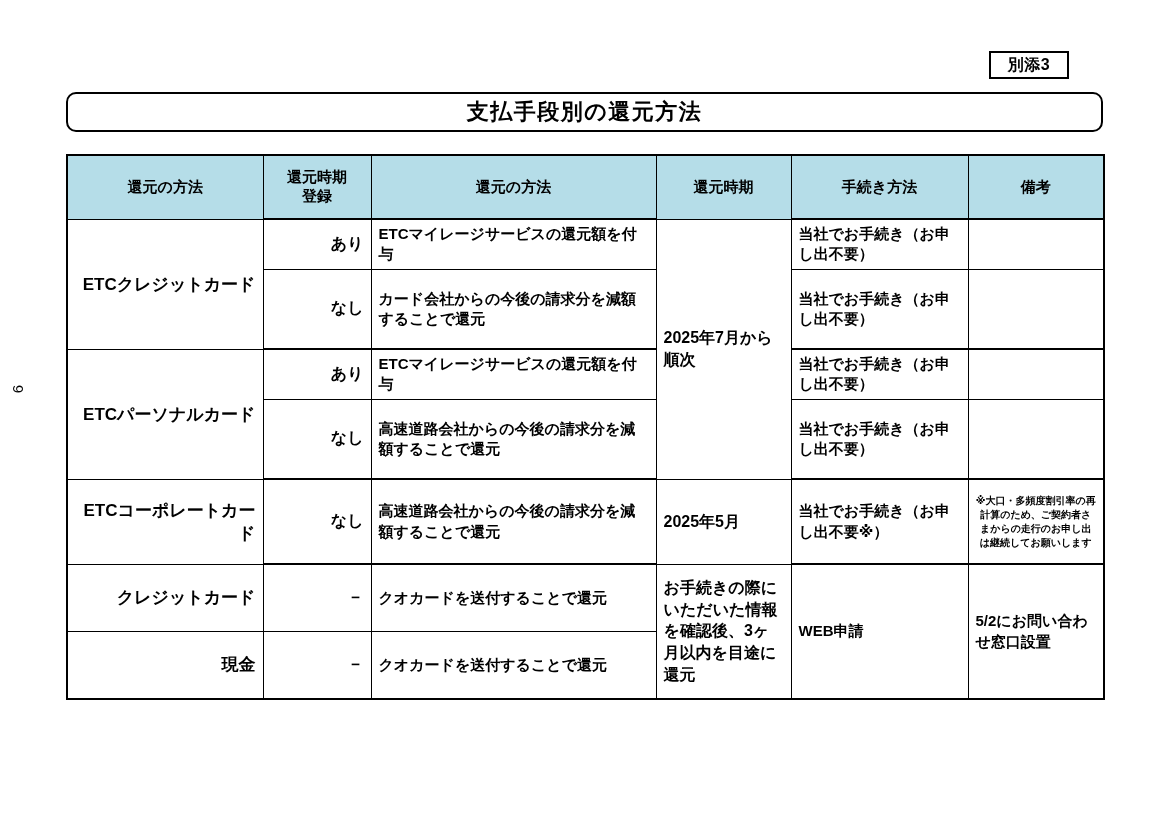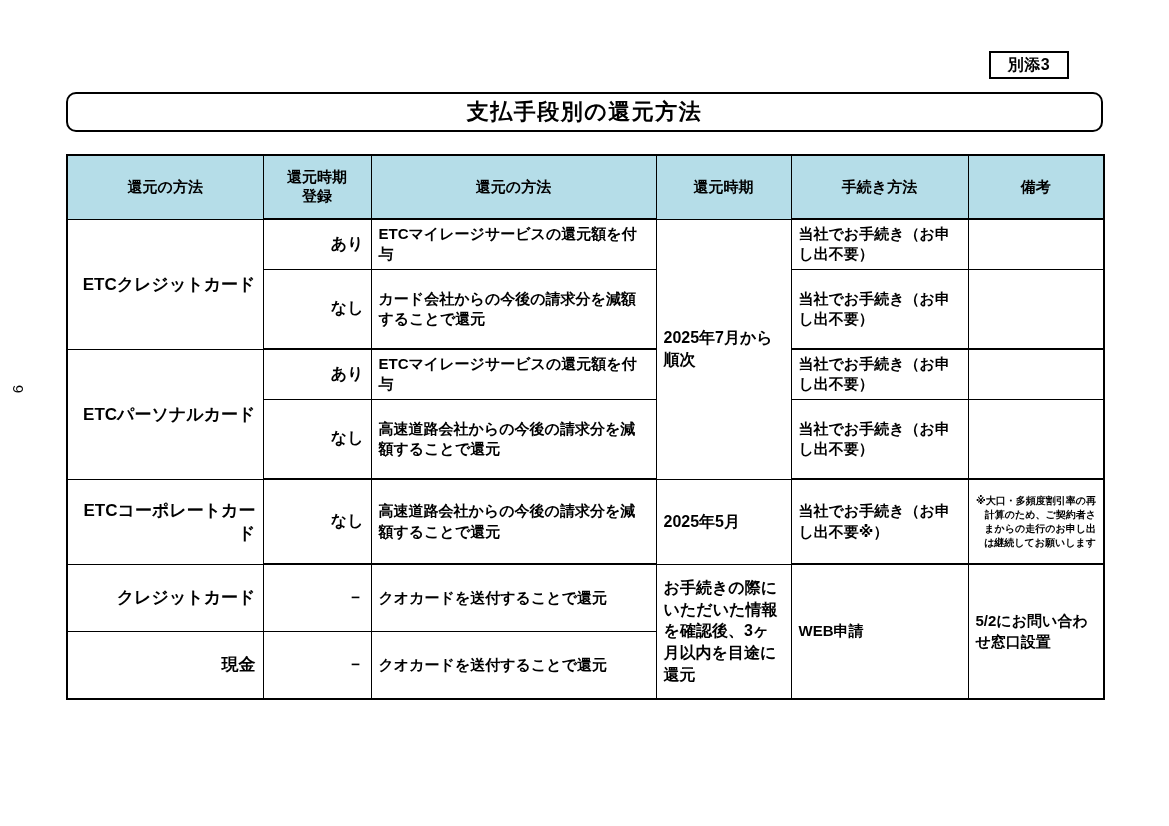--- a/index.html
+++ b/index.html
@@ -132,21 +132,21 @@
     line-height: 1.35;
   }
   td.cell-note {
     font-size: 15px;
     text-align: left;
     line-height: 1.35;
   }
   td.cell-note-small {
     font-size: 10px;
     line-height: 1.4;
-    text-align: right;
+    text-align: center;
     padding: 5px 6px;
   }
 
   
   .grp-top    { border-top: 2px solid #000 !important; }
   .grp-bottom { border-bottom: 2px solid #000 !important; }
 
   .h-76  { height: 76px; }
   .h-80  { height: 80px; }
   .h-75  { height: 75px; }

